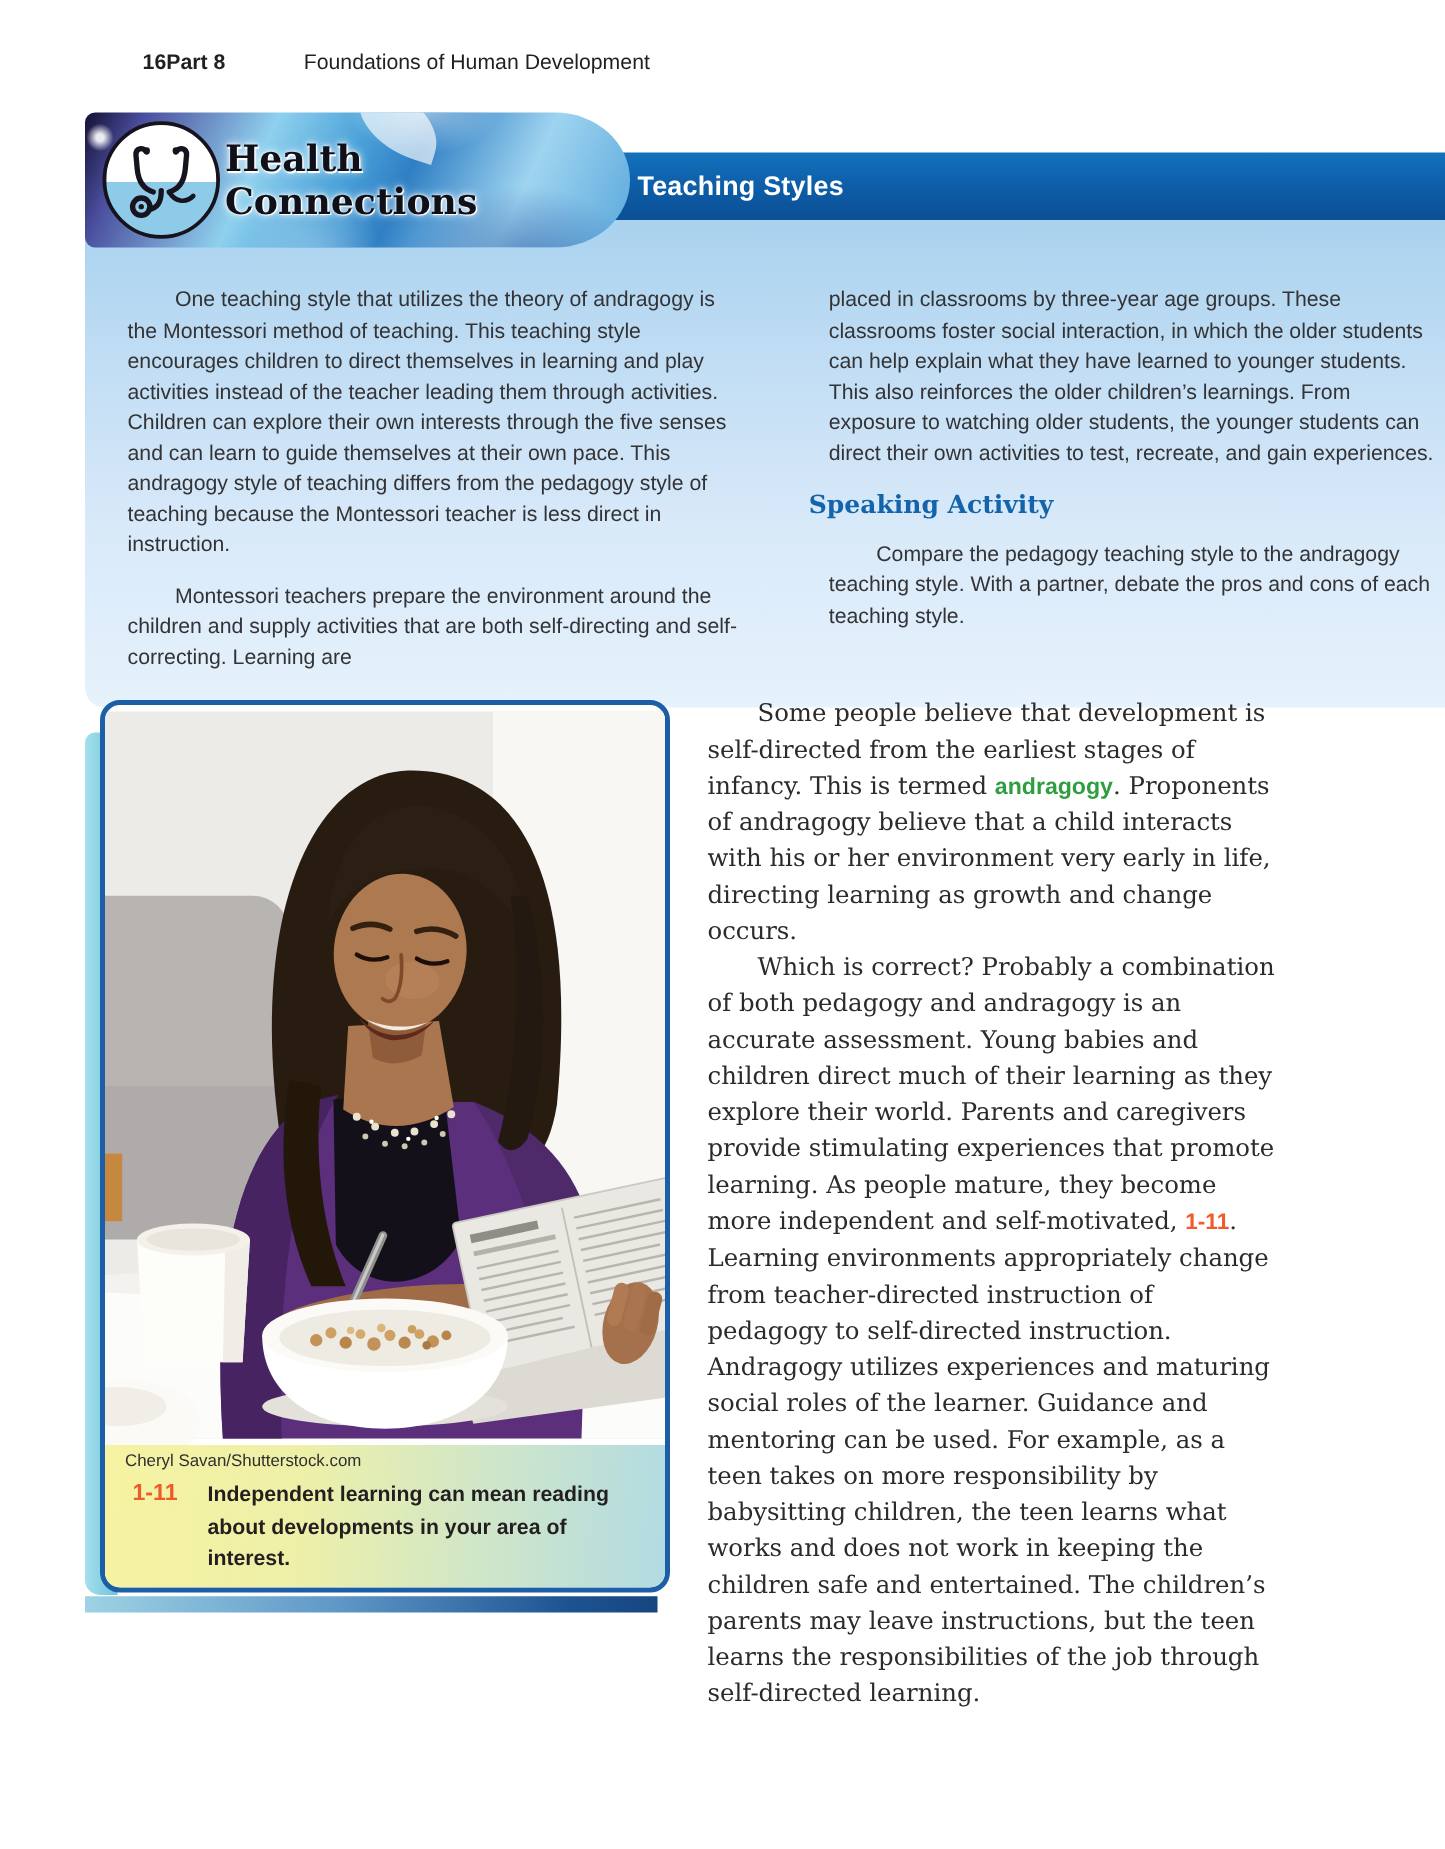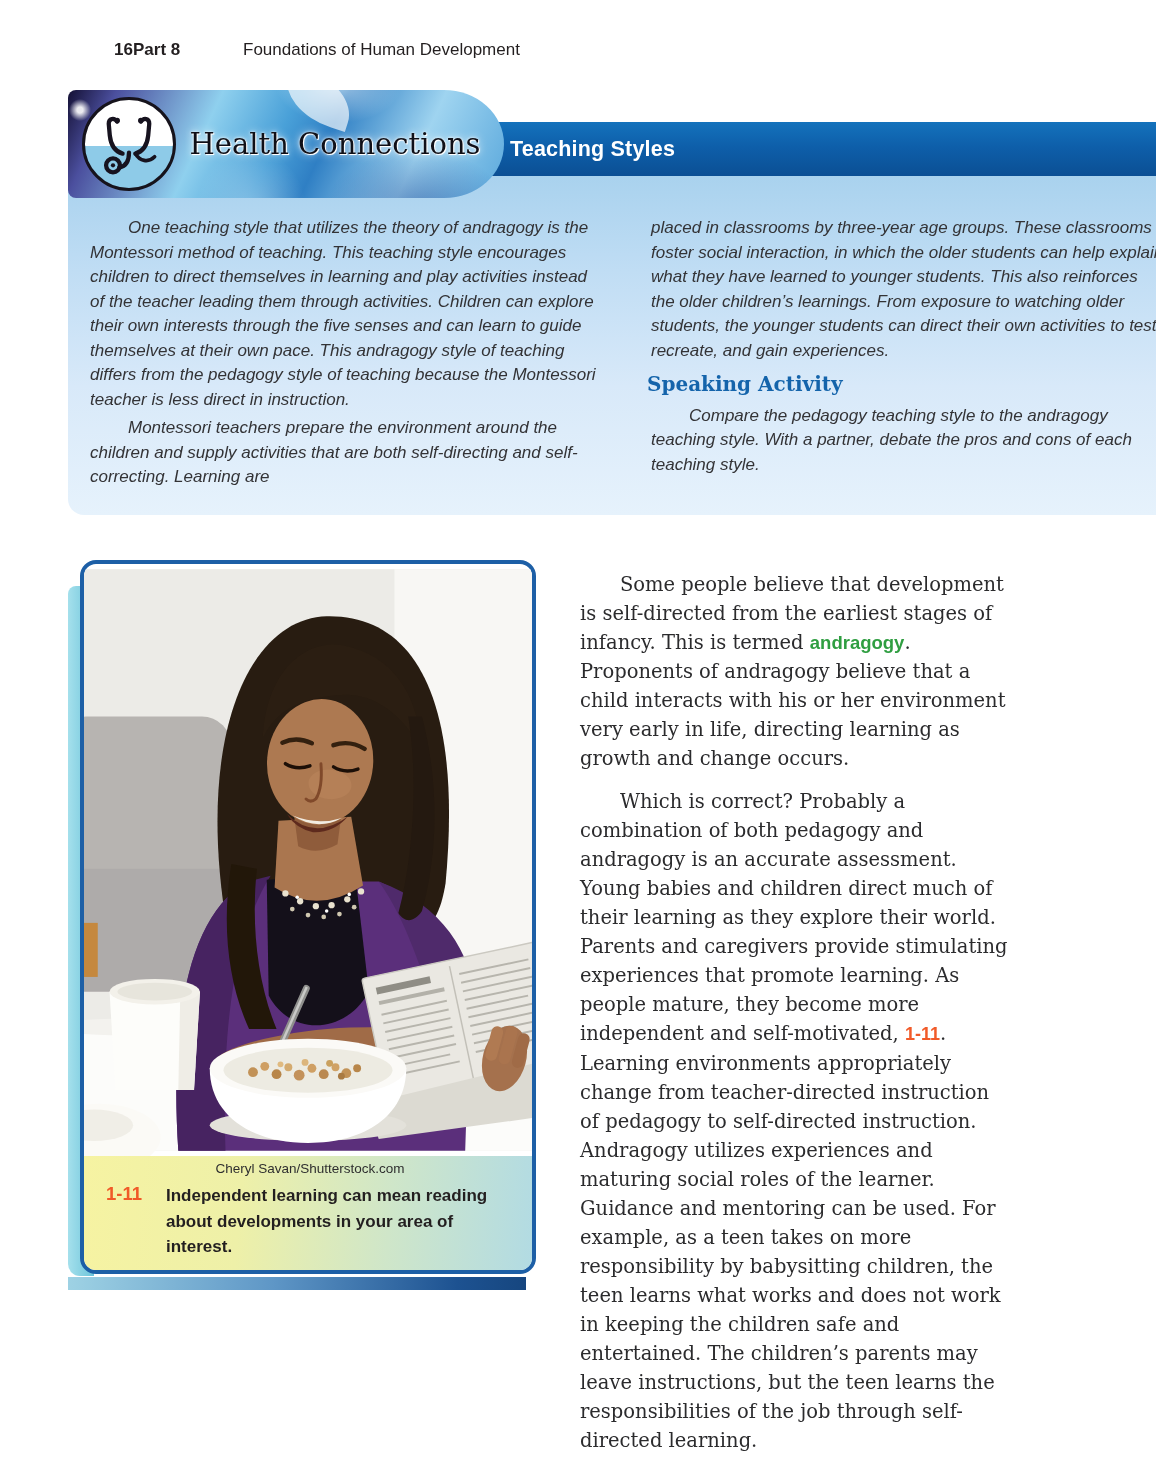--- a/index.html
+++ b/index.html
@@ -16,21 +16,21 @@
 
   
   .hc-box{position:absolute;left:68px;top:90px;width:1132px;}
   .hc-content{
     margin-top:86px;min-height:339px;box-sizing:border-box;
     border-radius:4px 0 16px 16px;
     background:linear-gradient(180deg,#a9d2ee 0%,#c0ddf4 28%,#d8e9f9 62%,#e6f2fc 100%);
     padding:36px 30px 12px 18px;display:flex;gap:38px;position:relative;z-index:0;
   }
   .hc-col{flex:1;font-size:17px;line-height:24.5px;color:#333336;}
-  .hc-col p{margin:4px;text-indent:38px;font-style:italic;}
+  .hc-col p{margin:16px;text-indent:38px;}
   .hc-col p.no-indent{text-indent:0;}
   .activity-h{
     font-family:"DejaVu Serif","Liberation Serif",serif;font-weight:bold;
     color:#1464ab;font-size:20px;margin:9px 0 7px;
   }
   .hc-bar{
     position:absolute;left:380px;right:0;top:32px;height:54px;z-index:1;
     background:linear-gradient(180deg,#1472bc 0%,#0e5faa 45%,#0b4f94 100%);
     border-top-right-radius:18px;color:#fff;font-weight:bold;font-size:21.5px;
     display:flex;align-items:center;padding-left:62px;box-sizing:border-box;
@@ -55,55 +55,55 @@
   }
   .hc-logo{
     position:absolute;left:14px;top:7px;width:94px;height:94px;border-radius:50%;
     border:3px solid #16131c;box-sizing:border-box;
     background:linear-gradient(#ffffff 0 52%, #8ecbe8 52% 100%);
     display:flex;align-items:center;justify-content:center;z-index:2;
   }
   .hc-brand{
     position:absolute;left:112px;top:0;height:108px;width:310px;z-index:2;
     display:flex;align-items:center;justify-content:center;
-    font-family:"DejaVu Serif","Liberation Serif",serif;font-weight:normal;font-size:29px;
+    font-family:"DejaVu Serif","Liberation Serif",serif;font-weight:bold;font-size:29px;
     color:#101018;text-shadow:0 0 8px #fff,0 0 3px #fff,1px 1px 0 #fff;
   }
 
   
   .figure{position:absolute;left:68px;top:560px;width:472px;}
   .fig-teal{
     position:absolute;left:0;top:26px;width:26px;height:690px;z-index:0;
     background:linear-gradient(90deg,#a5e0ec,#6cc4da);border-radius:8px 0 0 12px;
   }
   .fig-card{
     position:relative;margin-left:12px;width:448px;z-index:1;background:#fff;
     border:4px solid #1d5fa6;border-radius:16px;overflow:hidden;
   }
   .fig-photo{width:448px;height:592px;display:block;}
   .fig-caption{
     min-height:108px;box-sizing:border-box;padding:5px 12px 10px 16px;
     background:linear-gradient(95deg,#f6f3a2 0%,#eef0a8 35%,#cfe6c9 68%,#b2dbe3 100%);
   }
-  .fig-credit{text-align:center;font-size:13.5px;color:#2f2f2f;}
+  .fig-credit{text-align:left;font-size:13.5px;color:#2f2f2f;}
   .fig-caption-row{display:flex;margin-top:7px;}
   .fig-num{color:#f05a28;font-weight:bold;font-size:18.5px;min-width:60px;padding-left:6px;}
   .fig-caption-text{font-size:17px;line-height:25.5px;color:#231f20;padding-right:10px;flex:1;font-weight:bold;}
   .fig-bar{
     position:relative;z-index:1;margin-top:3px;width:458px;height:13px;
     background:linear-gradient(90deg,#9ed2e4 0%,#5e96c6 45%,#1d5291 85%,#16467f 100%);
   }
 
   
   .body-col{
     position:absolute;left:566px;top:556px;width:458px;
     font-family:"DejaVu Serif","Liberation Serif",serif;
     font-size:19.5px;line-height:29px;color:#2b2b2d;
   }
-  .body-col p{margin:14px;text-indent:40px;}
+  .body-col p{margin:0;text-indent:40px;}
   .term-green{color:#2f9e41;font-weight:bold;font-family:"Liberation Sans",sans-serif;font-size:18.5px;}
   .ref-orange{color:#f15a29;font-weight:bold;font-family:"Liberation Sans",sans-serif;font-size:18px;}
 </style>
 </head>
 <body>
 
 <div class="page-header">
   <span class="ph-num">16</span><span class="ph-part">Part 8</span><span class="ph-title">Foundations of Human Development</span>
 </div>
 

